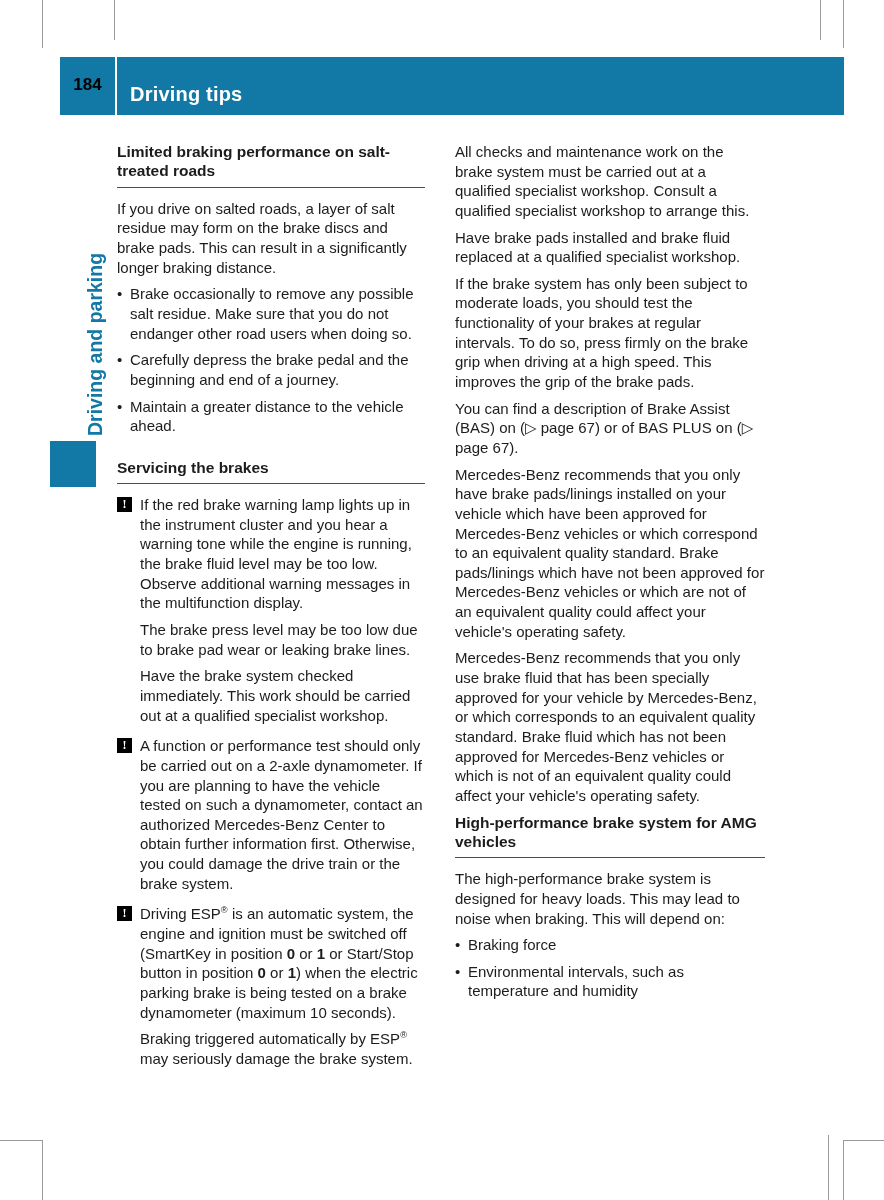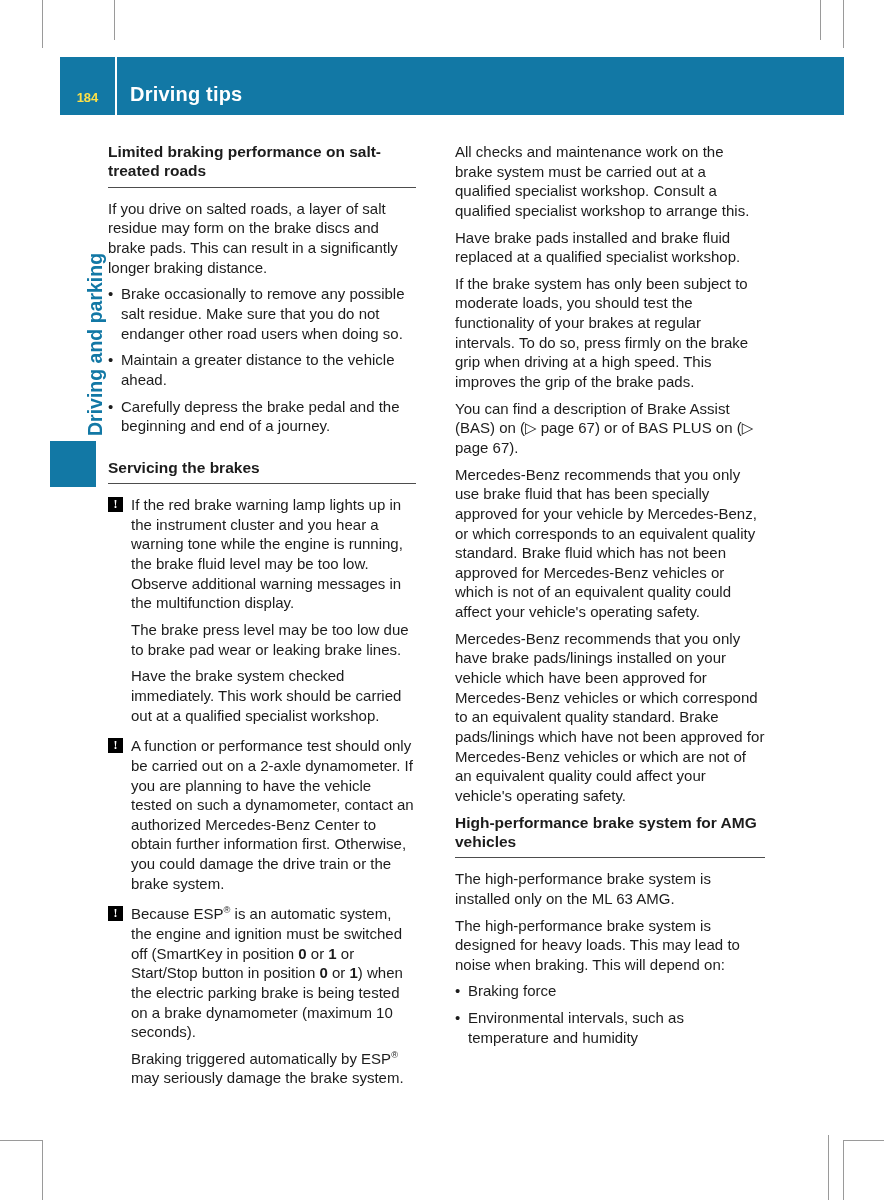--- a/index.html
+++ b/index.html
@@ -12,39 +12,39 @@
   .crop{position:absolute;background:#9a9a9a;}
   .crop.v{width:1px;}
   .crop.h{height:1px;}
   
   .header-bar{
     position:absolute;left:60px;top:57px;width:784px;height:58px;
     background:#1278a5;display:flex;align-items:stretch;
   }
   .pagenum-box{
     width:55px;display:flex;align-items:flex-end;justify-content:center;
-    padding-bottom:10px;color:#fde047;font-weight:bold;font-size:13px;
+    padding-bottom:20px;color:#000000;font-weight:bold;font-size:17px;
   }
   .header-divider{width:2px;background:#ffffff;}
   .chapter-box{
     display:flex;align-items:flex-end;padding:16px 0 9px 13px;
     color:#fff;font-weight:bold;font-size:20px;letter-spacing:.2px;
   }
   
   .sidebar-label{
     position:absolute;left:84px;top:436px;
     transform:rotate(-90deg);transform-origin:0 0;
     white-space:nowrap;color:#1278a5;font-weight:bold;font-size:19.5px;
   }
   .section-tab{
     position:absolute;left:50px;top:441px;width:46px;height:46px;background:#1278a5;
   }
   
   .col{position:absolute;top:142px;font-size:15px;line-height:1.31;}
-  .col-left{left:108px;width:308px;}
+  .col-left{left:117px;width:308px;}
   .col-right{left:455px;width:310px;}
   .col p{margin:0 0 7px 0;}
   .sec-heading{
     font-size:15.5px;font-weight:bold;line-height:1.25;
     border-bottom:1.5px solid #4d4d4d;padding-bottom:6px;margin:0 0 11px 0;
   }
   .section{margin-top:22px;}
   .bullet{position:relative;padding-left:13px;margin:0 0 7px 0;}
   .bullet::before{content:"\2022";position:absolute;left:0;top:0;}
   .note{position:relative;padding-left:23px;margin:0 0 11px 0;}
@@ -77,55 +77,54 @@
 
 <div class="sidebar-label">Driving and parking</div>
 <div class="section-tab"></div>
 
 <div class="col col-left">
 
   <div>
     <div class="sec-heading">Limited braking performance on salt-treated roads</div>
     <p>If you drive on salted roads, a layer of salt residue may form on the brake discs and brake pads. This can result in a significantly longer braking distance.</p>
     <div class="bullet"><span>Brake occasionally to remove any possible salt residue. Make sure that you do not endanger other road users when doing so.</span></div>
+    <div class="bullet"><span>Carefully depress the brake pedal and the beginning and end of a journey.</span></div>
     <div class="bullet"><span>Maintain a greater distance to the vehicle ahead.</span></div>
-    <div class="bullet"><span>Carefully depress the brake pedal and the beginning and end of a journey.</span></div>
   </div>
 
   <div class="section">
     <div class="sec-heading">Servicing the brakes</div>
 
     <div class="note">
       <span class="warn-icon">!</span>
       <p>If the red brake warning lamp lights up in the instrument cluster and you hear a warning tone while the engine is running, the brake fluid level may be too low. Observe additional warning messages in the multifunction display.</p>
       <p>The brake press level may be too low due to brake pad wear or leaking brake lines.</p>
       <p>Have the brake system checked immediately. This work should be carried out at a qualified specialist workshop.</p>
     </div>
 
     <div class="note">
       <span class="warn-icon">!</span>
       <p>A function or performance test should only be carried out on a 2-axle dynamometer. If you are planning to have the vehicle tested on such a dynamometer, contact an authorized Mercedes-Benz Center to obtain further information first. Otherwise, you could damage the drive train or the brake system.</p>
     </div>
 
     <div class="note">
       <span class="warn-icon">!</span>
-      <p><span>Because ESP</span><sup>®</sup><span> is an automatic system, the engine and ignition must be switched off (SmartKey in position </span><b>0</b><span> or </span><b>1</b><span> or Start/Stop button in position </span><b>0</b><span> or </span><b>1</b><span>) when the electric parking brake is being tested on a brake dynamometer (maximum 10 seconds).</span></p>
+      <p><span>Driving ESP</span><sup>®</sup><span> is an automatic system, the engine and ignition must be switched off (SmartKey in position </span><b>0</b><span> or </span><b>1</b><span> or Start/Stop button in position </span><b>0</b><span> or </span><b>1</b><span>) when the electric parking brake is being tested on a brake dynamometer (maximum 10 seconds).</span></p>
       <p><span>Braking triggered automatically by ESP</span><sup>®</sup><span> may seriously damage the brake system.</span></p>
     </div>
   </div>
 </div>
 
 <div class="col col-right">
   <p>All checks and maintenance work on the brake system must be carried out at a qualified specialist workshop. Consult a qualified specialist workshop to arrange this.</p>
   <p>Have brake pads installed and brake fluid replaced at a qualified specialist workshop.</p>
   <p>If the brake system has only been subject to moderate loads, you should test the functionality of your brakes at regular intervals. To do so, press firmly on the brake grip when driving at a high speed. This improves the grip of the brake pads.</p>
   <p>You can find a description of Brake Assist (BAS) on (▷ page 67) or of BAS PLUS on (▷ page 67).</p>
+  <p>Mercedes-Benz recommends that you only have brake pads/linings installed on your vehicle which have been approved for Mercedes-Benz vehicles or which correspond to an equivalent quality standard. Brake pads/linings which have not been approved for Mercedes-Benz vehicles or which are not of an equivalent quality could affect your vehicle's operating safety.</p>
   <p>Mercedes-Benz recommends that you only use brake fluid that has been specially approved for your vehicle by Mercedes-Benz, or which corresponds to an equivalent quality standard. Brake fluid which has not been approved for Mercedes-Benz vehicles or which is not of an equivalent quality could affect your vehicle's operating safety.</p>
-  <p>Mercedes-Benz recommends that you only have brake pads/linings installed on your vehicle which have been approved for Mercedes-Benz vehicles or which correspond to an equivalent quality standard. Brake pads/linings which have not been approved for Mercedes-Benz vehicles or which are not of an equivalent quality could affect your vehicle's operating safety.</p>
 
   <div class="section" style="margin-top:6px;">
     <div class="sec-heading">High-performance brake system for AMG vehicles</div>
-    <p>The high-performance brake system is installed only on the ML 63 AMG.</p>
     <p>The high-performance brake system is designed for heavy loads. This may lead to noise when braking. This will depend on:</p>
     <div class="bullet"><span>Braking force</span></div>
     <div class="bullet"><span>Environmental intervals, such as temperature and humidity</span></div>
   </div>
 </div>
 
 </body></html>

